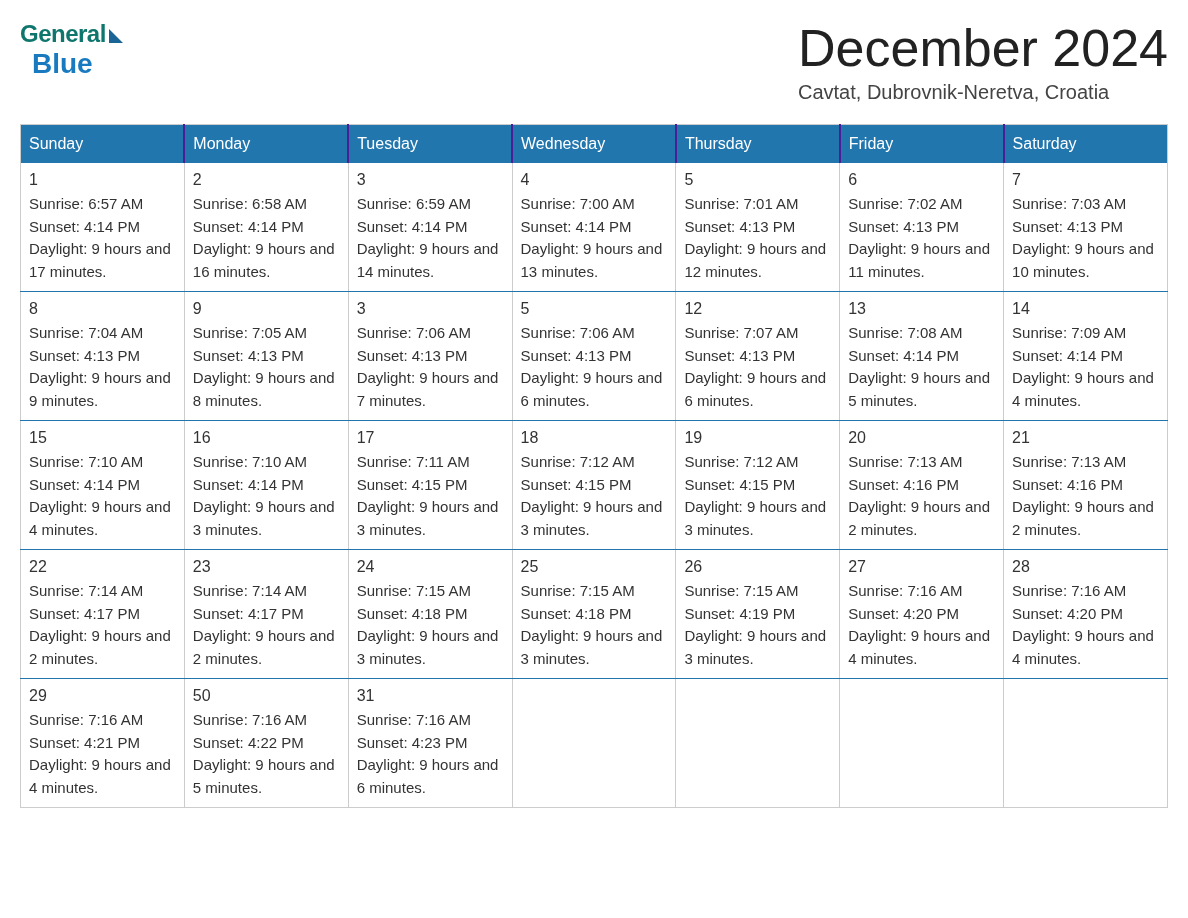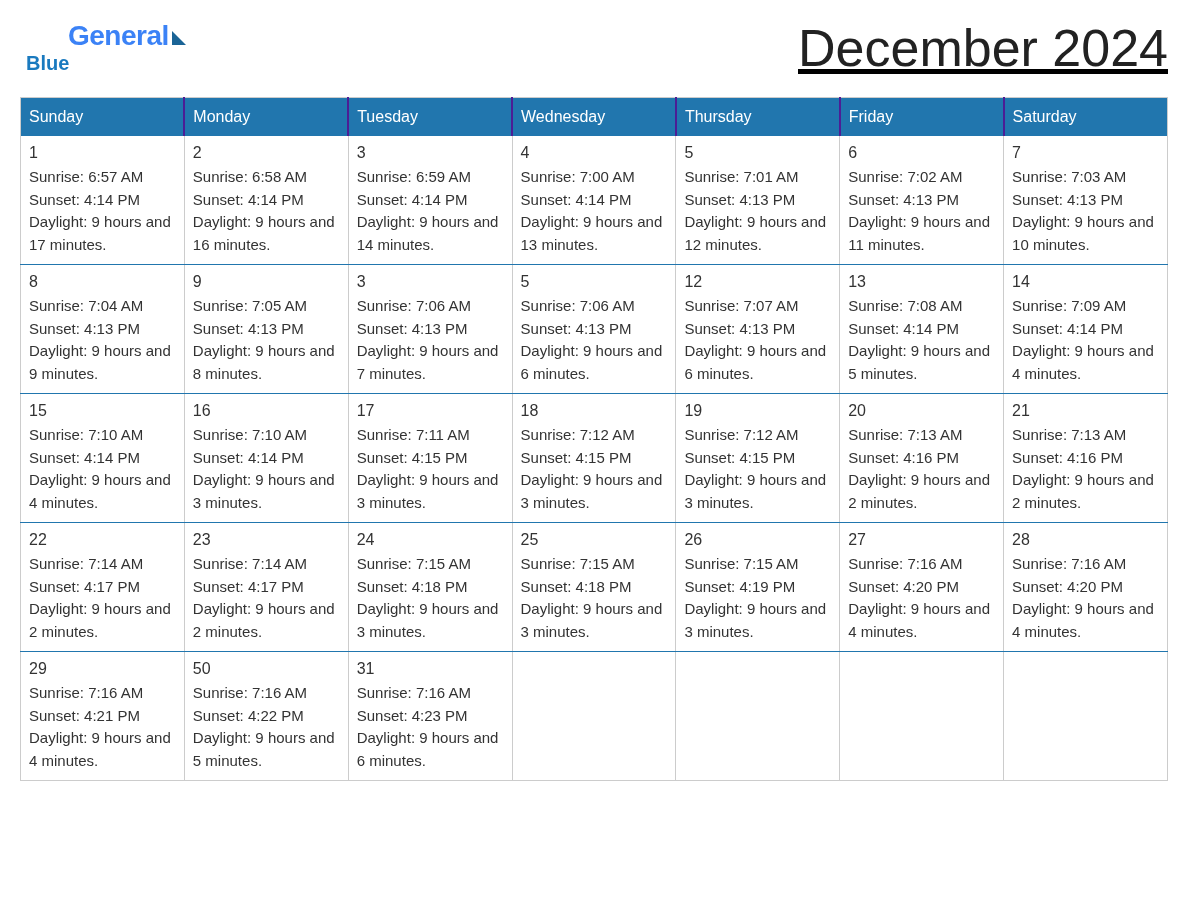--- a/index.html
+++ b/index.html
@@ -19,44 +19,42 @@
     .logo {
       display: flex;
       flex-direction: column;
       align-items: flex-start;
     }
     .logo-top {
       display: flex;
       align-items: center;
     }
     .logo-general {
-      font-size: 28px;
+      font-size: 24px;
       font-weight: bold;
-      color: #3b82f6;
+      color: #0f766e;
       letter-spacing: -0.5px;
-      margin-left: 48px;
     }
     .logo-arrow {
       width: 0;
       height: 0;
       border-left: 14px solid #1a6496;
       border-top: 14px solid transparent;
       border-bottom: 0px solid transparent;
       margin-left: 3px;
       margin-top: 4px;
     }
     .logo-blue {
-      font-size: 20px;
+      font-size: 28px;
       font-weight: bold;
       color: #1a7abf;
-      margin-left: 6px;
+      margin-left: 12px;
     }
     .title-block {
       text-align: left;
-      text-decoration: underline;
     }
     .month-year {
       font-size: 52px;
       font-weight: normal;
       color: #222;
       line-height: 1.1;
     }
     .location {
       font-size: 20px;
       color: #444;
@@ -116,20 +114,21 @@
 <div class="header">
   <div class="logo">
     <div class="logo-top">
       <span class="logo-general">General</span>
       <div class="logo-arrow"></div>
     </div>
     <span class="logo-blue">Blue</span>
   </div>
   <div class="title-block">
     <div class="month-year">December 2024</div>
+    <div class="location">Cavtat, Dubrovnik-Neretva, Croatia</div>
   </div>
 </div>
 
 <table class="calendar">
   <thead>
     <tr>
     <th>Sunday</th>
         <th>Monday</th>
         <th>Tuesday</th>
         <th>Wednesday</th>

